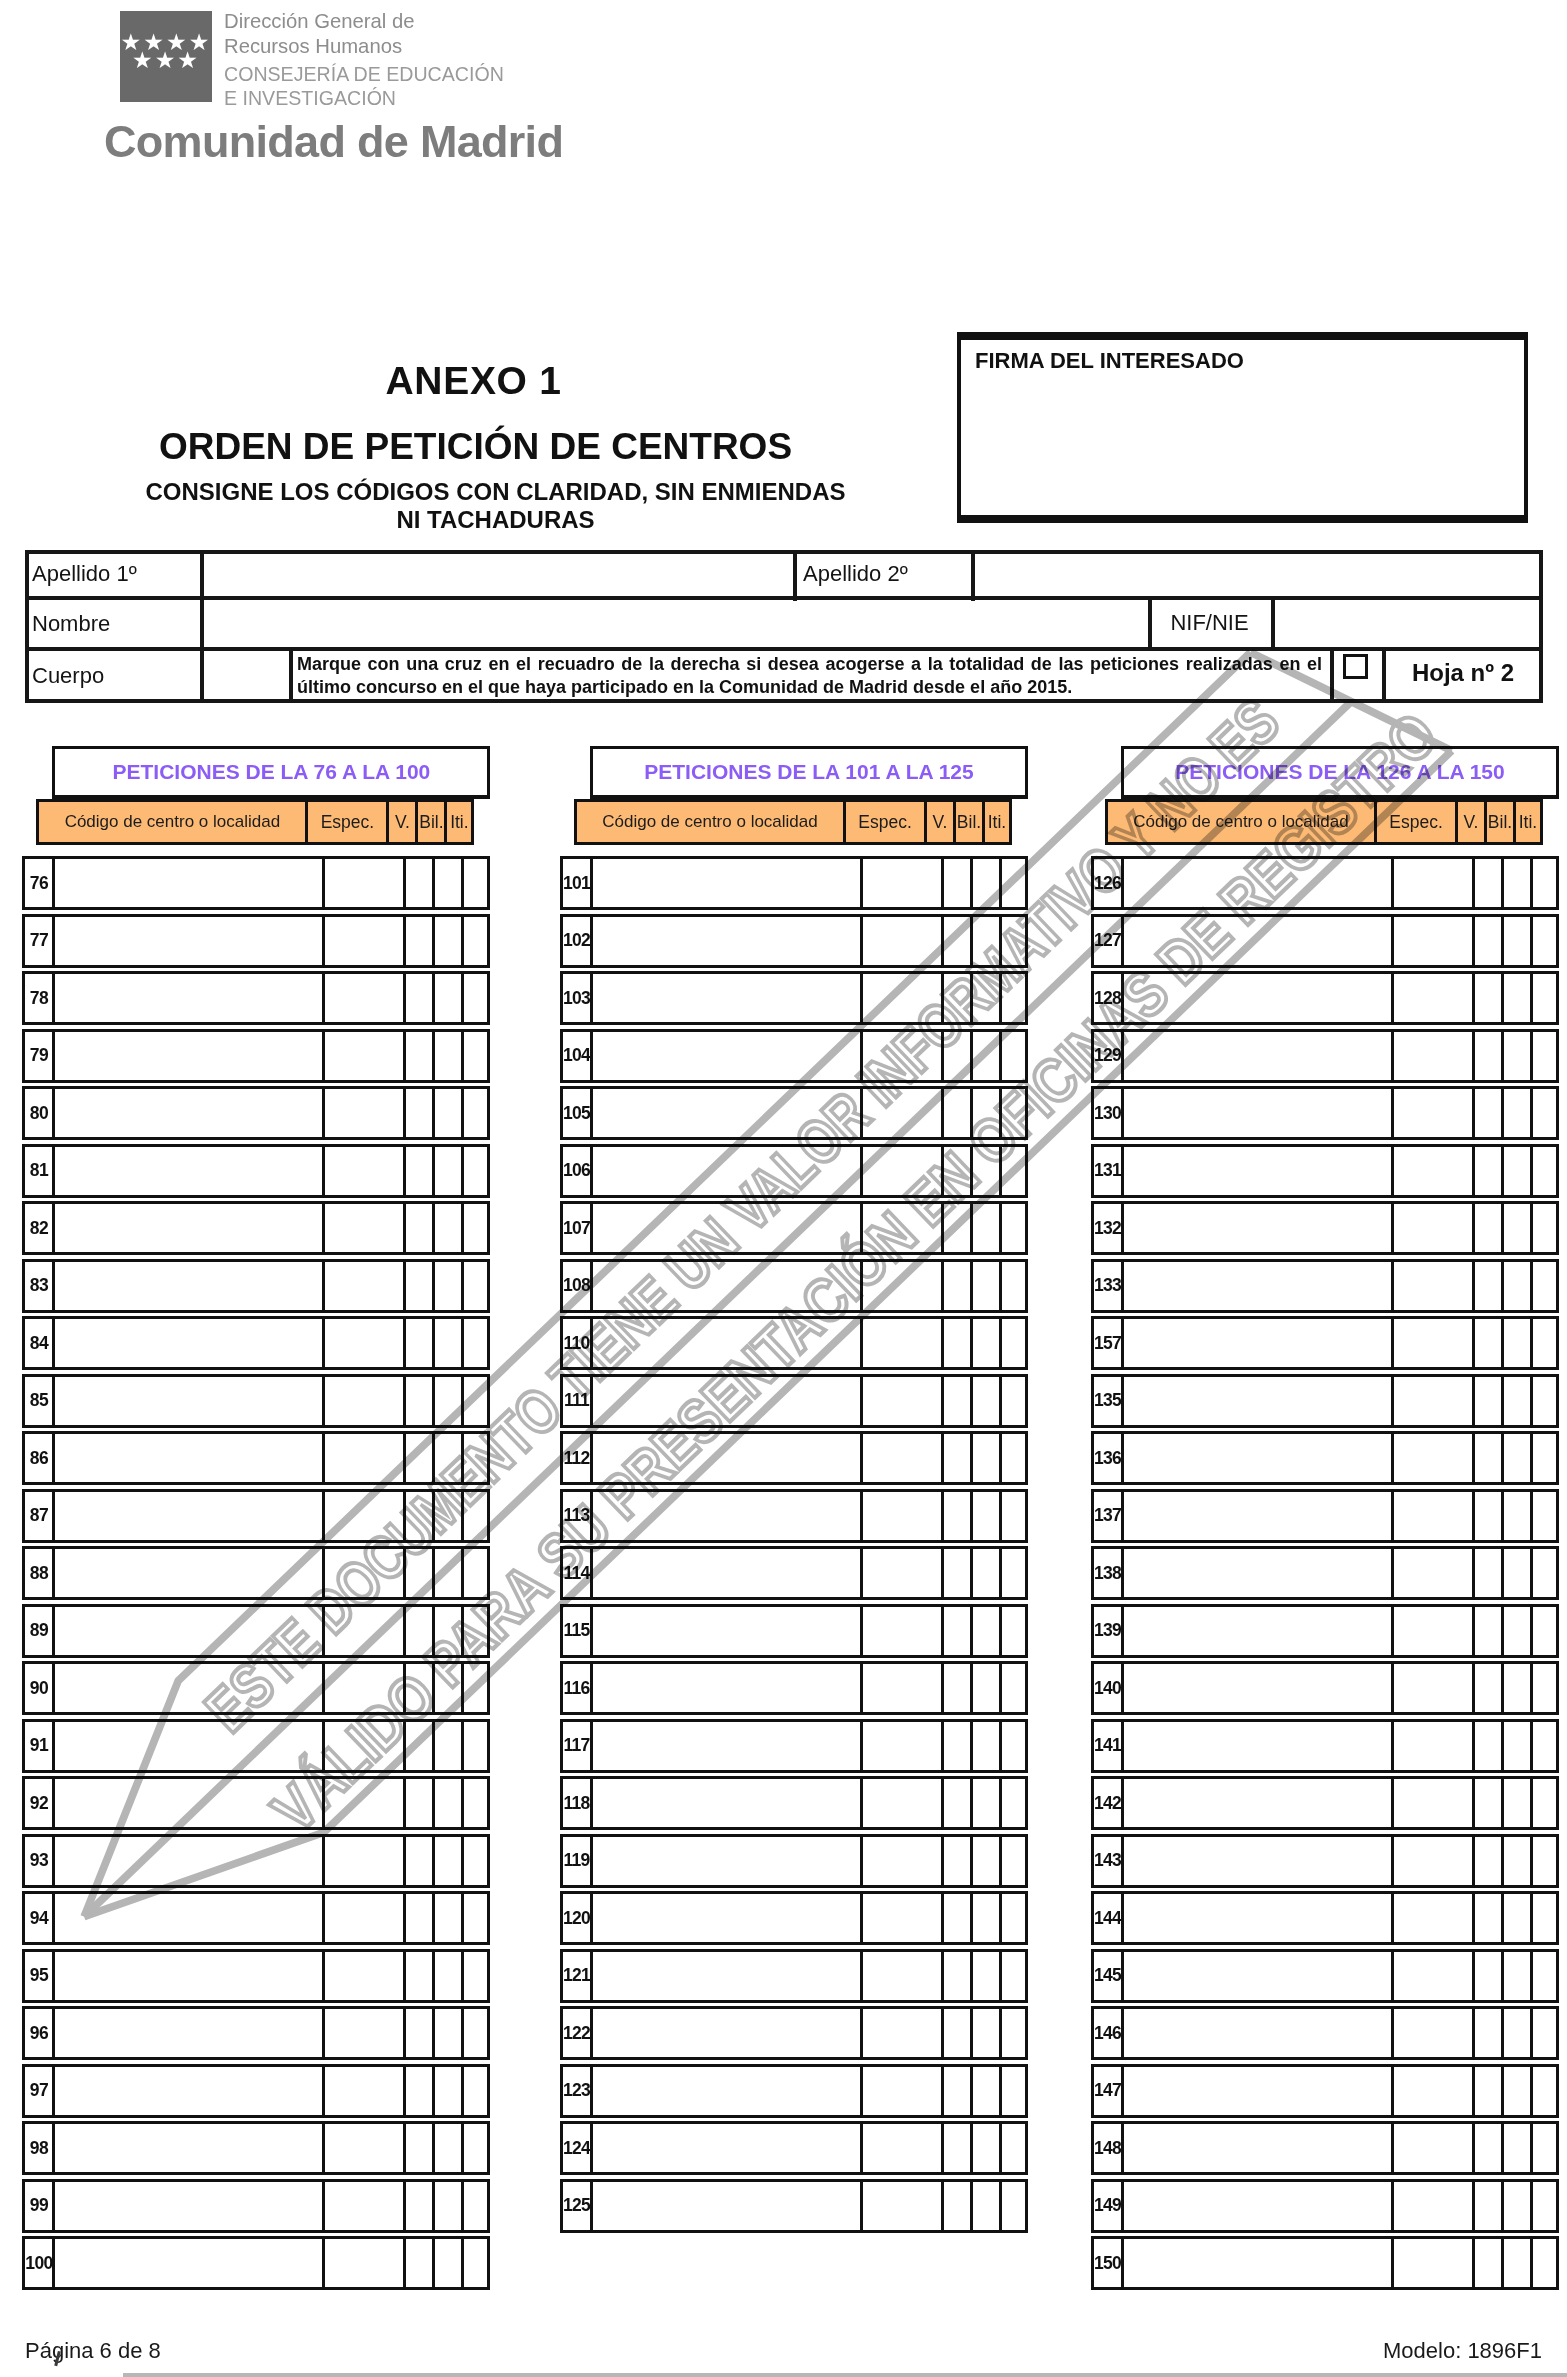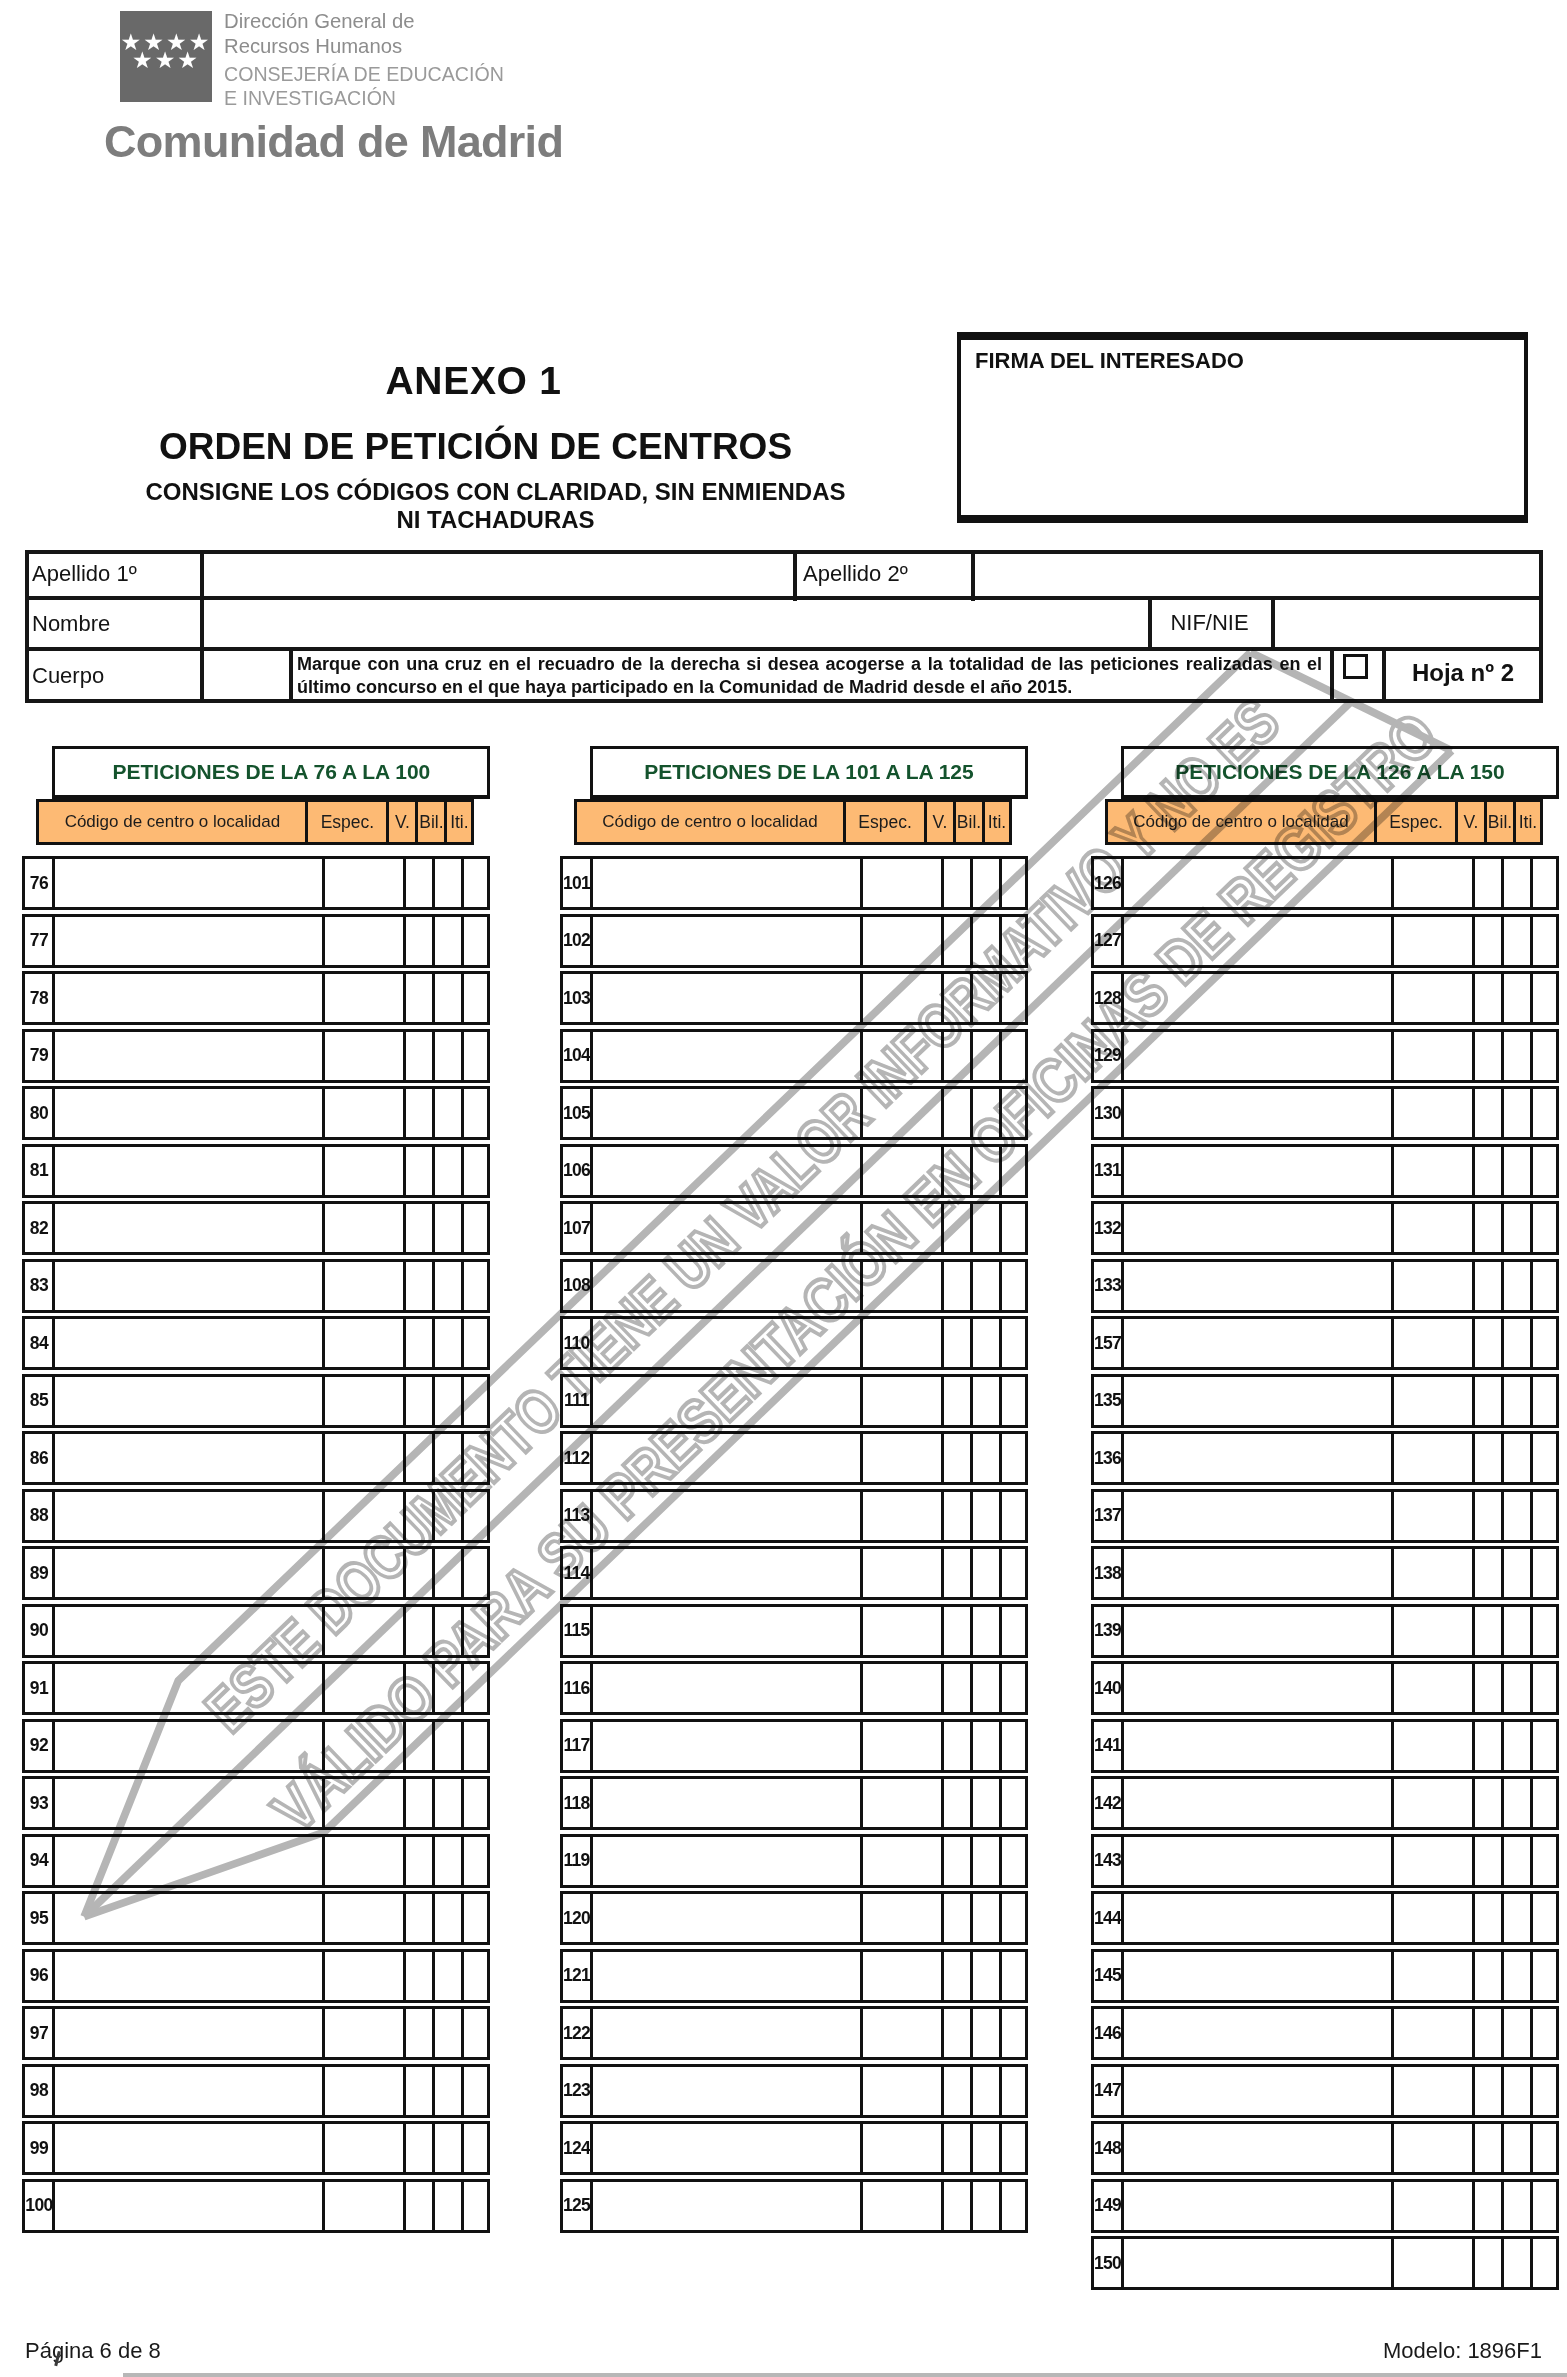--- a/index.html
+++ b/index.html
@@ -32,21 +32,21 @@
   .notice{left:297px;top:653px;width:1025px;font-size:18px;font-weight:bold;line-height:23px;
     text-align:justify;color:#111;}
   .checkbox{left:1343px;top:654px;width:25px;height:25px;box-sizing:border-box;border:3.5px solid #111;background:#fff;}
   .hoja{left:1386px;top:659px;width:154px;text-align:center;font-size:24px;font-weight:bold;color:#111;}
   .nifwrap{left:1148px;top:610px;width:123px;text-align:center;}
   .field{background:transparent;}
   
   .ptable{position:absolute;top:746px;width:468px;height:1549px;}
   .ptitle{position:absolute;left:30px;top:0;width:438px;height:53px;box-sizing:border-box;
     border:3.5px solid #111;border-bottom-width:4.2px;display:flex;align-items:center;justify-content:center;
-    font-size:21px;font-weight:bold;color:#14532d;background:#fff;white-space:nowrap;}
+    font-size:21px;font-weight:bold;color:#8b5cf6;background:#fff;white-space:nowrap;}
   .psub{position:absolute;left:14px;top:53px;width:438px;height:46px;box-sizing:border-box;
     border:3.5px solid #111;display:flex;background:#fdba74;}
   .psub .c, .prow .c{box-sizing:border-box;border-left:3.5px solid #111;display:flex;align-items:center;justify-content:center;
     font-size:17px;color:#1c1c1c;white-space:nowrap;overflow:hidden;}
   .psub .c:first-child, .prow .c:first-child{border-left:none;}
   .rows-host{position:absolute;left:0;top:110px;width:468px;}
   .prow{display:flex;box-sizing:border-box;border:3.5px solid #111;height:54px;margin-bottom:3.5px;background:#fff;position:relative;}
   .prow .c{font-size:17.5px;}
   .rownum{font-weight:bold;letter-spacing:-0.7px;font-size:17.5px;color:#111;}
   .b-code{flex:0 0 266px;}
@@ -229,20 +229,30 @@
             <span class="rownum">86</span>
           </div>
         <div class="c r-code"></div>
         <div class="c b-espec"></div>
         <div class="c b-v"></div>
         <div class="c b-bil"></div>
         <div class="c b-iti"></div>
       </div>
         <div class="prow">
         <div class="c r-num">
+            <span class="rownum">87</span>
+          </div>
+        <div class="c r-code"></div>
+        <div class="c b-espec"></div>
+        <div class="c b-v"></div>
+        <div class="c b-bil"></div>
+        <div class="c b-iti"></div>
+      </div>
+        <div class="prow">
+        <div class="c r-num">
             <span class="rownum">88</span>
           </div>
         <div class="c r-code"></div>
         <div class="c b-espec"></div>
         <div class="c b-v"></div>
         <div class="c b-bil"></div>
         <div class="c b-iti"></div>
       </div>
         <div class="prow">
         <div class="c r-num">

